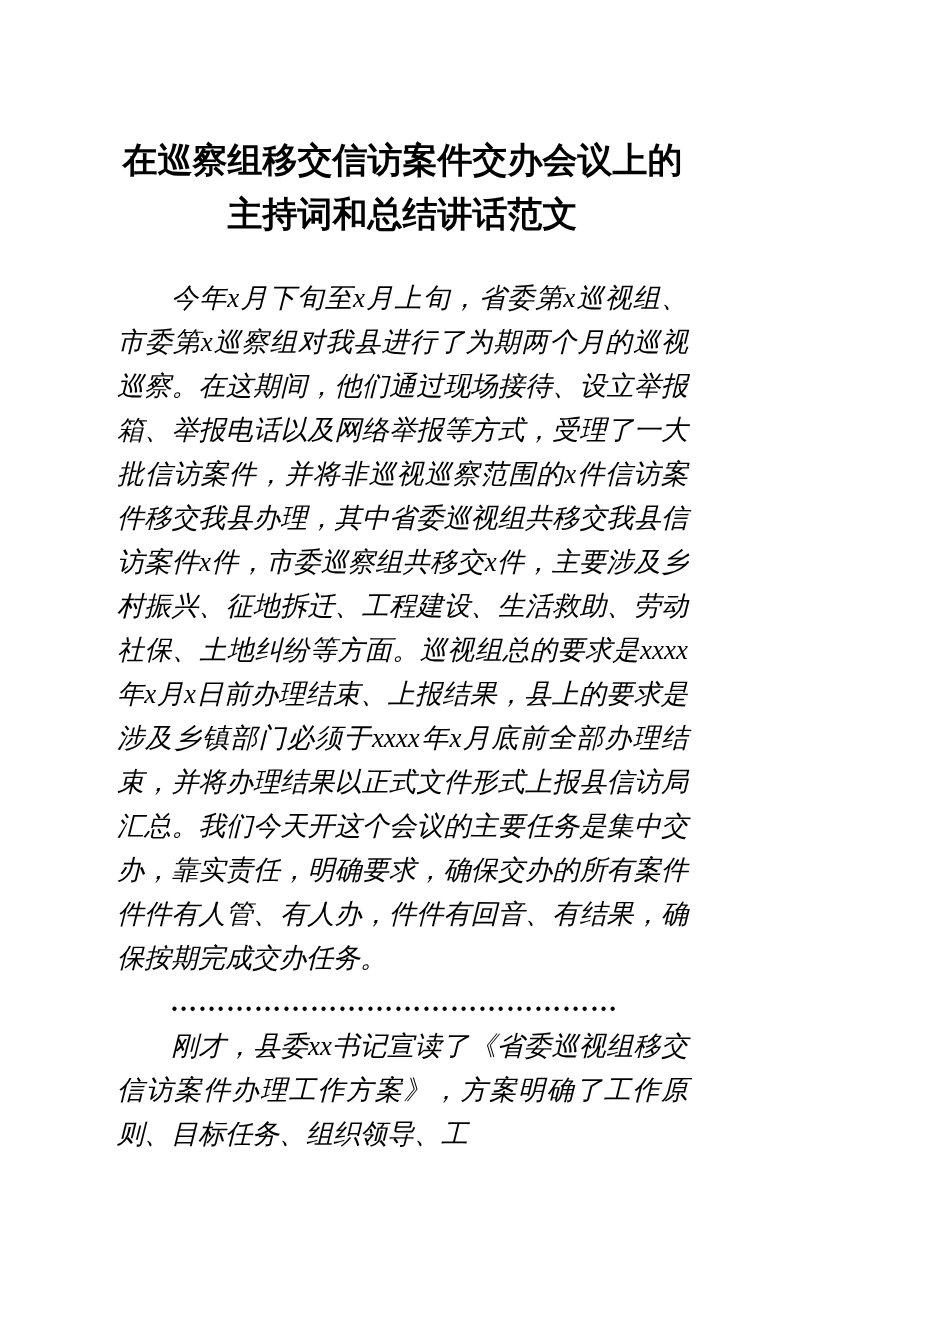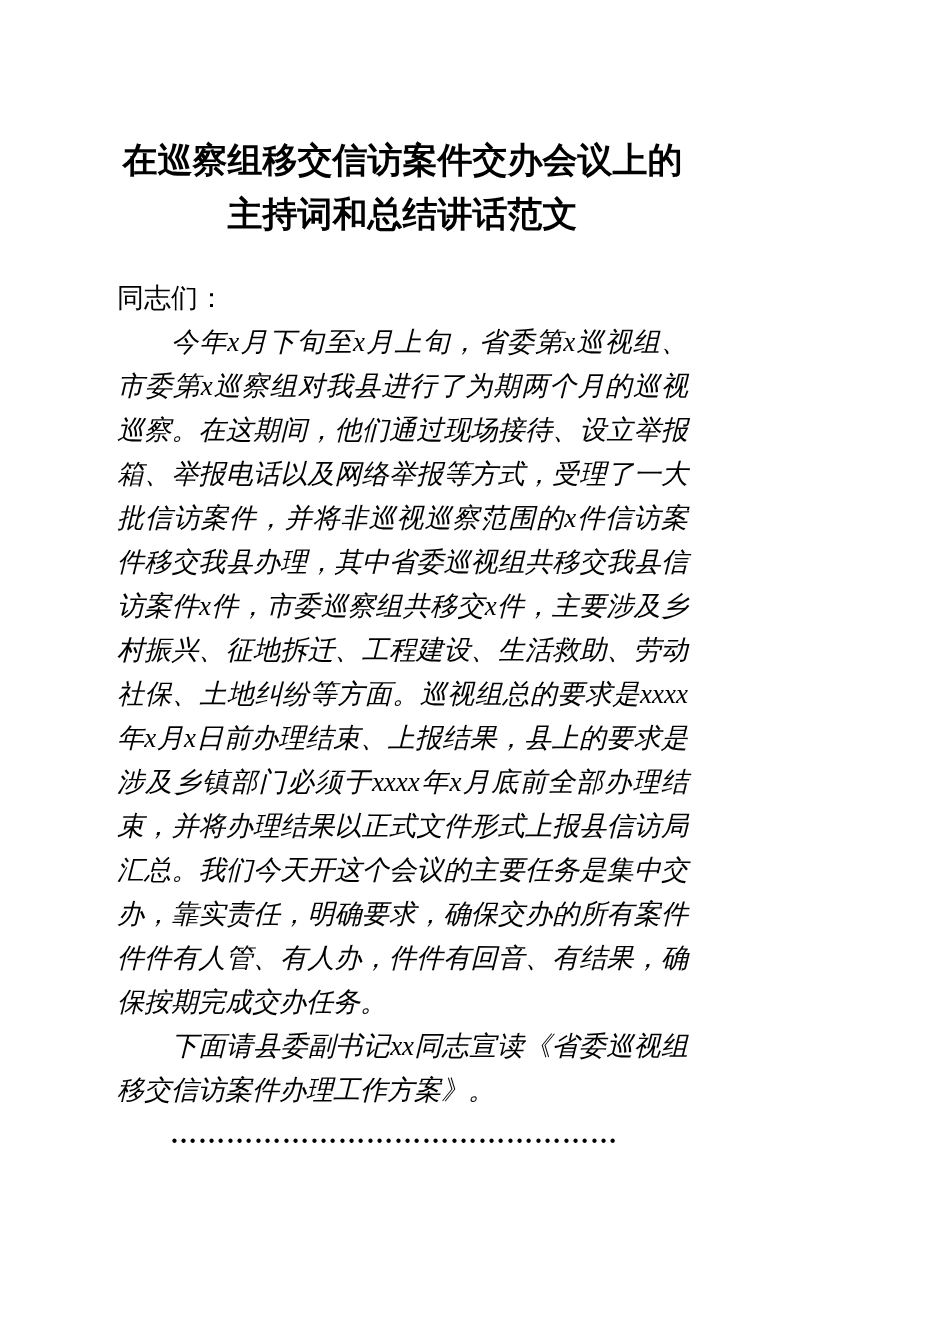--- a/index.html
+++ b/index.html
@@ -46,21 +46,20 @@
     text-align: left;
     letter-spacing: 1px;
   }
 </style>
 </head>
 <body>
 
 <div class="page">
   <h1 class="doc-title">在巡察组移交信访案件交办会议上的主持词和总结讲话范文</h1>
 
-  <p class="para">同志们：</p>
 
   <p class="para indent">今年x月下旬至x月上旬，省委第x巡视组、市委第x巡察组对我县进行了为期两个月的巡视巡察。在这期间，他们通过现场接待、设立举报箱、举报电话以及网络举报等方式，受理了一大批信访案件，并将非巡视巡察范围的x件信访案件移交我县办理，其中省委巡视组共移交我县信访案件x件，市委巡察组共移交x件，主要涉及乡村振兴、征地拆迁、工程建设、生活救助、劳动社保、土地纠纷等方面。巡视组总的要求是xxxx年x月x日前办理结束、上报结果，县上的要求是涉及乡镇部门必须于xxxx年x月底前全部办理结束，并将办理结果以正式文件形式上报县信访局汇总。我们今天开这个会议的主要任务是集中交办，靠实责任，明确要求，确保交办的所有案件件件有人管、有人办，件件有回音、有结果，确保按期完成交办任务。</p>
 
-  <p class="para indent">下面请县委副书记xx同志宣读《省委巡视组移交信访案件办理工作方案》。</p>
 
   <p class="para indent dots">…………………………………………</p>
 
+  <p class="para indent">刚才，县委xx书记宣读了《省委巡视组移交信访案件办理工作方案》，方案明确了工作原则、目标任务、组织领导、工</p>
 </div>
 
 </body></html>

